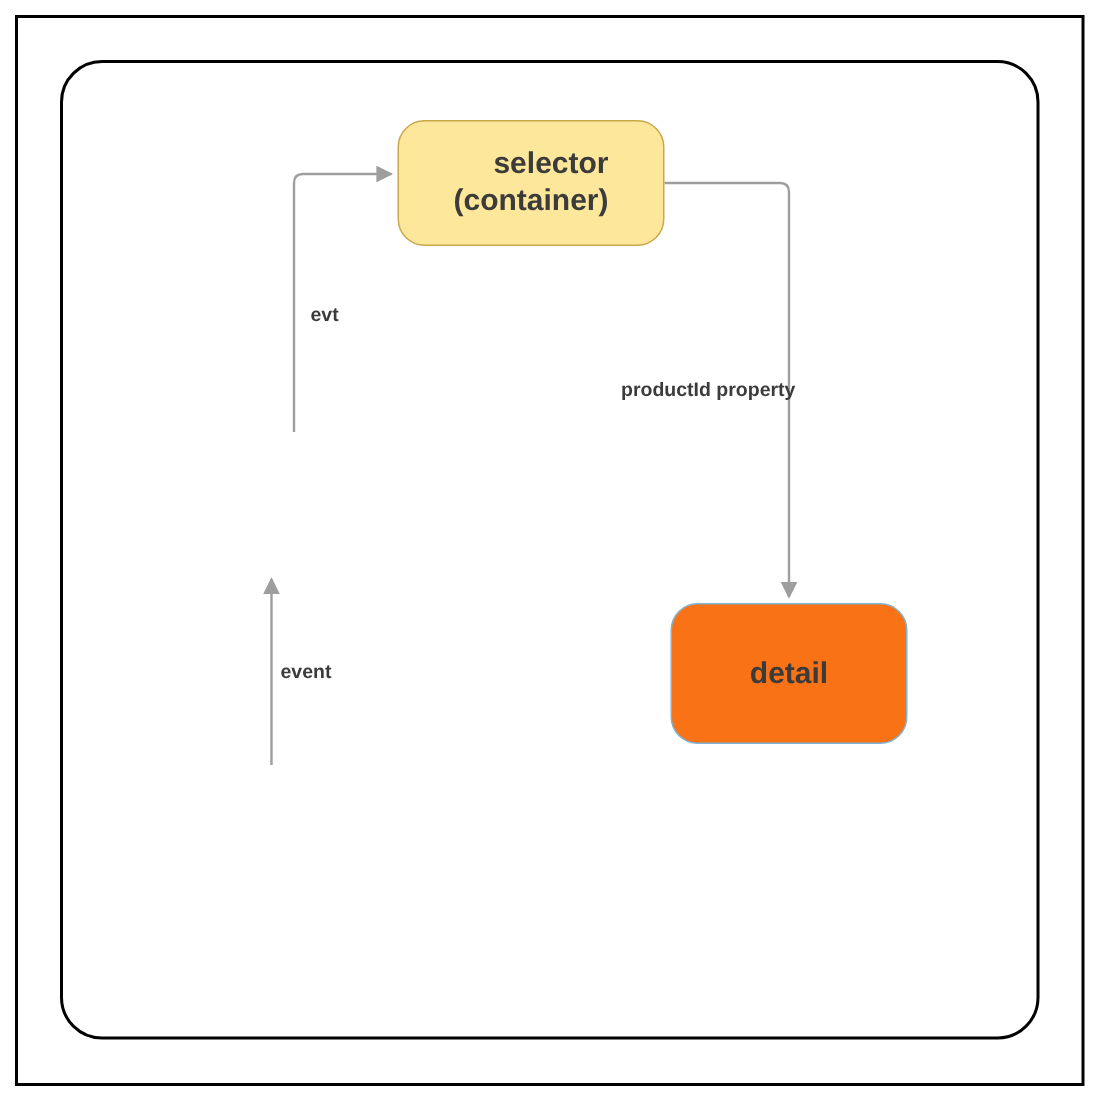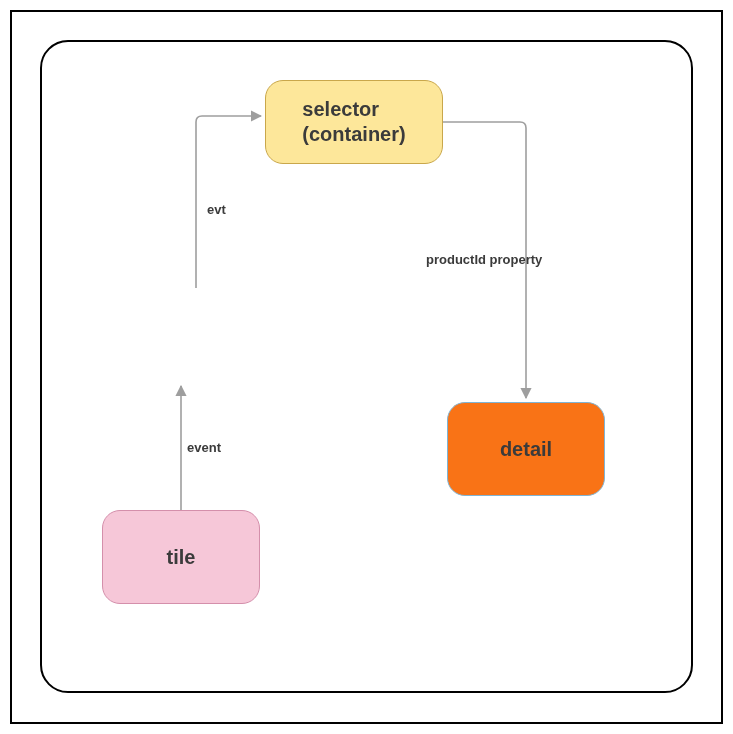--- a/index.html
+++ b/index.html
@@ -1,27 +1,27 @@
 <!DOCTYPE html>
 <html><head>
 <meta charset="utf-8">
 <style>
   html,body{margin:0;padding:0;width:733px;height:734px;background:#fff;font-family:Arial,Helvetica,sans-serif}
   .outer{position:absolute;left:10px;top:10px;width:713px;height:714px;border:2px solid #000;box-sizing:border-box}
   .inner{position:absolute;left:28px;top:28px;width:653px;height:653px;border:2px solid #000;border-radius:28px;box-sizing:border-box}
-  .node{position:absolute;border-radius:18px;display:flex;align-items:center;justify-content:center;text-align:left;font-weight:700;color:#3b3b3b;font-size:20px;line-height:1.25;box-sizing:border-box}
+  .node{position:absolute;border-radius:18px;display:flex;align-items:center;justify-content:center;text-align:right;font-weight:700;color:#3b3b3b;font-size:20px;line-height:1.25;box-sizing:border-box}
   .selector{left:223px;top:38px;width:178px;height:84px;background:#fde79a;border:1px solid #c9a74b}
   .list{left:75px;top:246px;width:158px;height:94px;background:#e9e9e9;border:1px solid #bdbdbd}
   .tile{left:60px;top:468px;width:158px;height:94px;background:#f6c7d8;border:1px solid #d48fab}
   .detail{left:405px;top:360px;width:158px;height:94px;background:#f97316;border:1px solid #7fb4d4}
   svg.edges{position:absolute;left:0;top:0;width:653px;height:653px;overflow:visible}
   .edgelabel{position:absolute;font-weight:700;color:#3b3b3b;font-size:13px;white-space:nowrap}
   .lbl-event{left:145px;top:398px}
   .lbl-evt{left:165px;top:160px}
-  .lbl-prod{left:384px;top:210px}
+  .lbl-prod{left:372px;top:210px}
 </style>
 </head>
 <body>
 
 <div class="outer">
   <div class="inner">
 
     <svg class="edges">
       <defs>
         <marker id="arrow" viewBox="0 0 10 10" refX="9" refY="5" markerWidth="7" markerHeight="7" orient="auto-start-reverse">
@@ -32,23 +32,20 @@
       <path d="M 139 468 L 139 344" fill="none" stroke="#9e9e9e" stroke-width="1.6" marker-end="url(#arrow)"></path>
 
       <path d="M 154 246 L 154 80 Q 154 74 160 74 L 219 74" fill="none" stroke="#9e9e9e" stroke-width="1.6" marker-end="url(#arrow)"></path>
 
       <path d="M 401 80 L 478 80 Q 484 80 484 86 L 484 356" fill="none" stroke="#9e9e9e" stroke-width="1.6" marker-end="url(#arrow)"></path>
     </svg>
 
     <div class="node selector">
       <span>selector<br>(container)</span>
     </div>
-    <div class="node tile">
-      <span>tile</span>
-    </div>
     <div class="node detail">
       <span>detail</span>
     </div>
 
     <div class="edgelabel lbl-event">event</div>
     <div class="edgelabel lbl-evt">evt</div>
     <div class="edgelabel lbl-prod">productId property</div>
 
   </div>
 </div>

